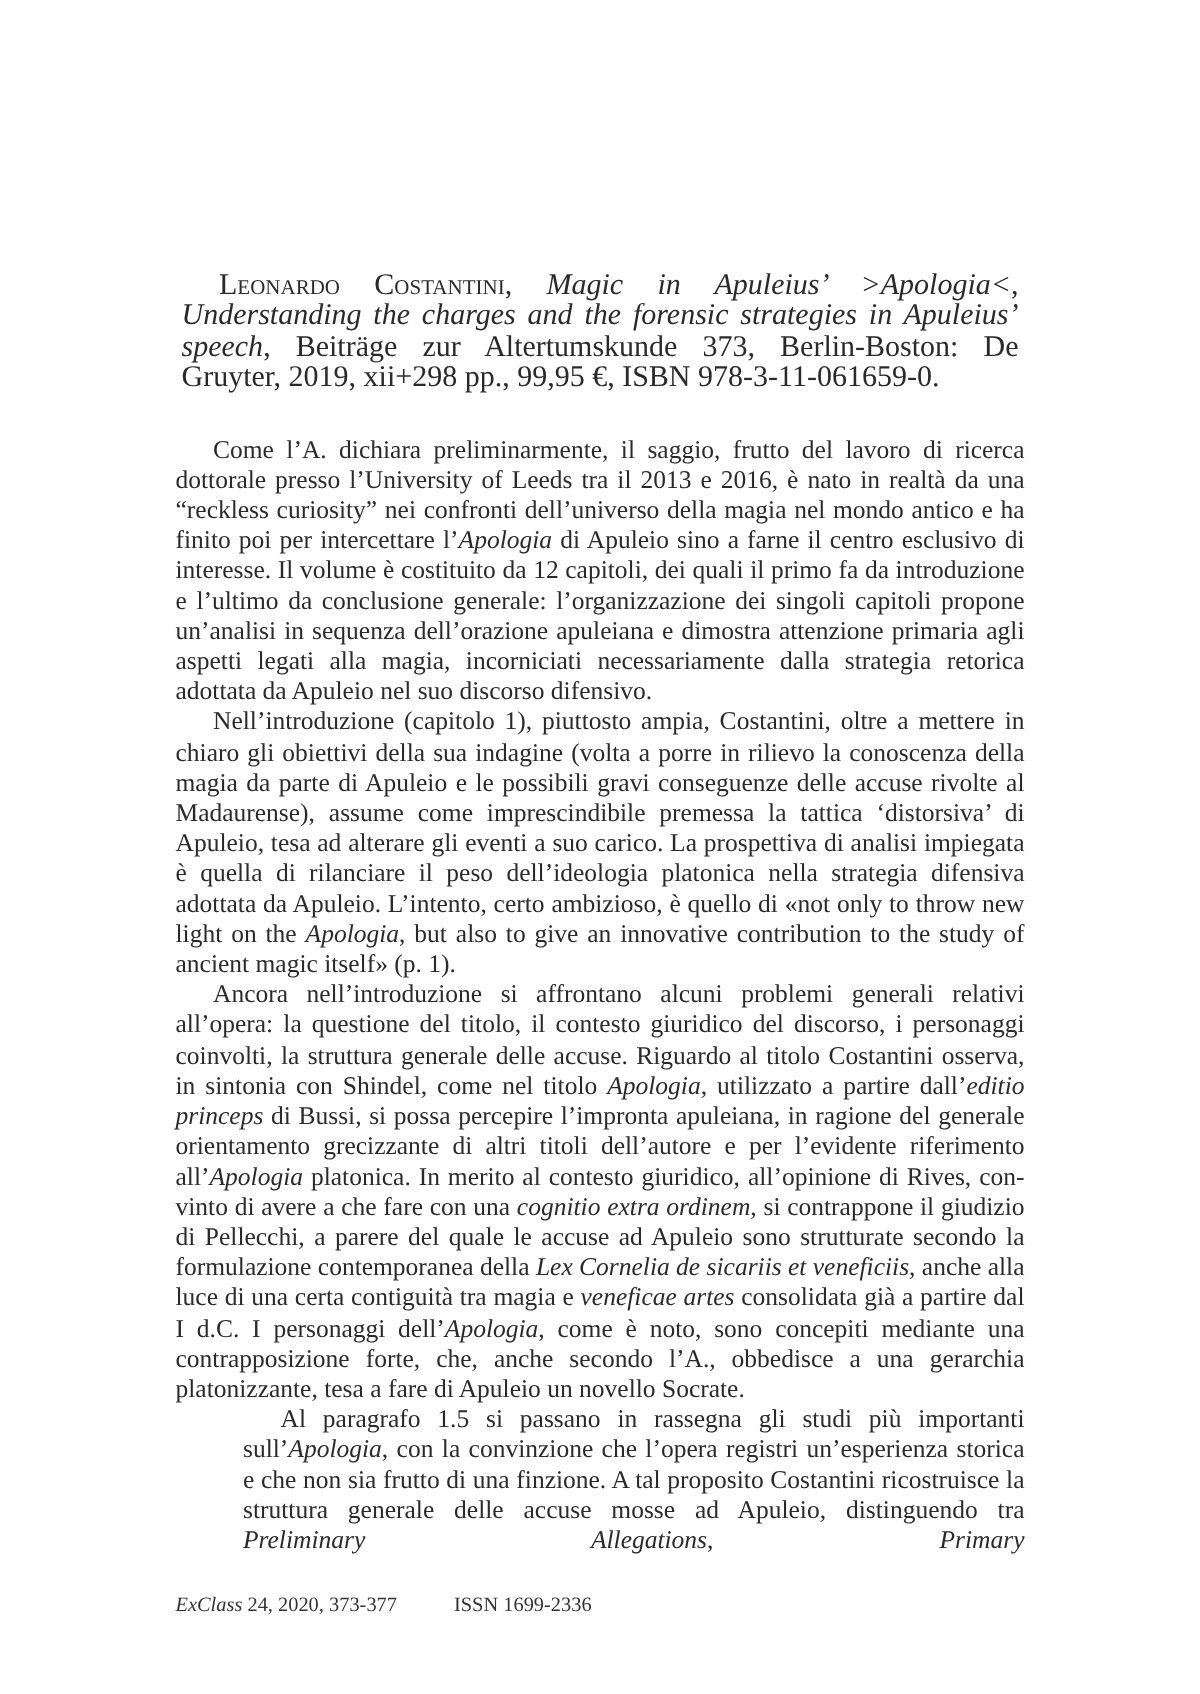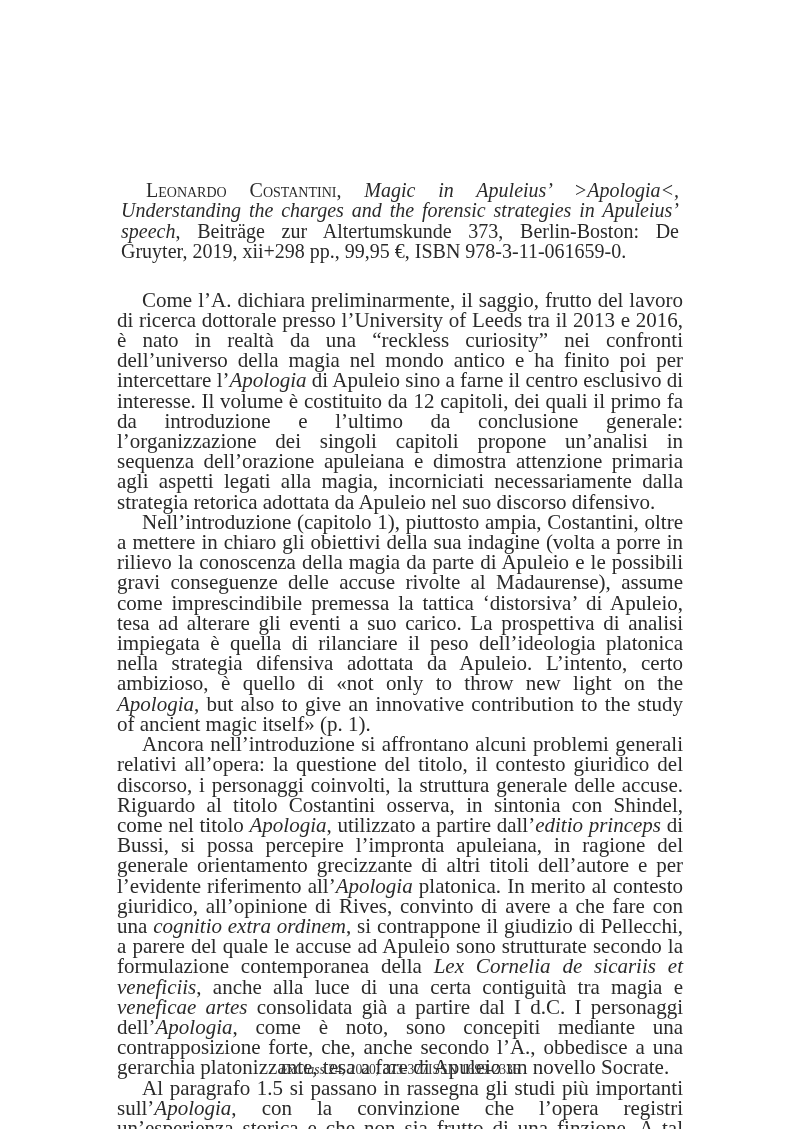--- a/index.html
+++ b/index.html
@@ -29,39 +29,41 @@
     margin: 4px;
     hyphens: manual;
   }
   .citation .author {
     font-variant: small-caps;
   }
   .body-text {
     margin-top: 28px;
   }
   .body-text p {
-    font-size: 21px;
+    font-size: 17px;
     line-height: 20.2px;
     text-align: justify;
     text-indent: 25px;
     margin: 0;
   }
   .body-text p:last-child {
     text-align-last: justify;
+    margin-left: 45px;
   }
   i { font-style: italic; }
   .footer {
     position: absolute;
     left: 117px;
     top: 1062px;
     width: 566px;
     display: flex;
-    justify-content: center;
+    justify-content: flex-start;
     font-size: 13.6px;
     color: #333;
+    gap: 38px;
   }
 </style>
 </head>
 <body>
 
 <div class="page">
   <p class="citation"><span class="author">Leonardo Costantini</span><span>, </span><i>Magic in Apuleius’ &gt;Apologia&lt;, Understanding the charges and the forensic strategies in Apuleius’ speech</i><span>, Beiträge zur Al­tertumskunde 373, Berlin-Boston: De Gruyter, 2019, xii+298 pp., 99,95 €, ISBN 978-3-11-061659-0.</span></p>
 
   <div class="body-text">
     <p><span>Come l’A. dichiara preliminarmente, il saggio, frutto del lavoro di ricerca dottorale presso l’University of Leeds tra il 2013 e 2016, è nato in realtà da una “reckless curiosity” nei confronti dell’universo della magia nel mondo antico e ha finito poi per intercettare l’</span><i>Apologia</i><span> di Apuleio sino a farne il centro esclusivo di interesse. Il volume è costituito da 12 capitoli, dei quali il primo fa da introduzio­ne e l’ultimo da conclusione generale: l’organizzazione dei singoli capitoli propo­ne un’analisi in sequenza dell’orazione apuleiana e dimostra attenzione primaria agli aspetti legati alla magia, incorniciati necessariamente dalla strategia retorica adottata da Apuleio nel suo discorso difensivo.</span></p>

